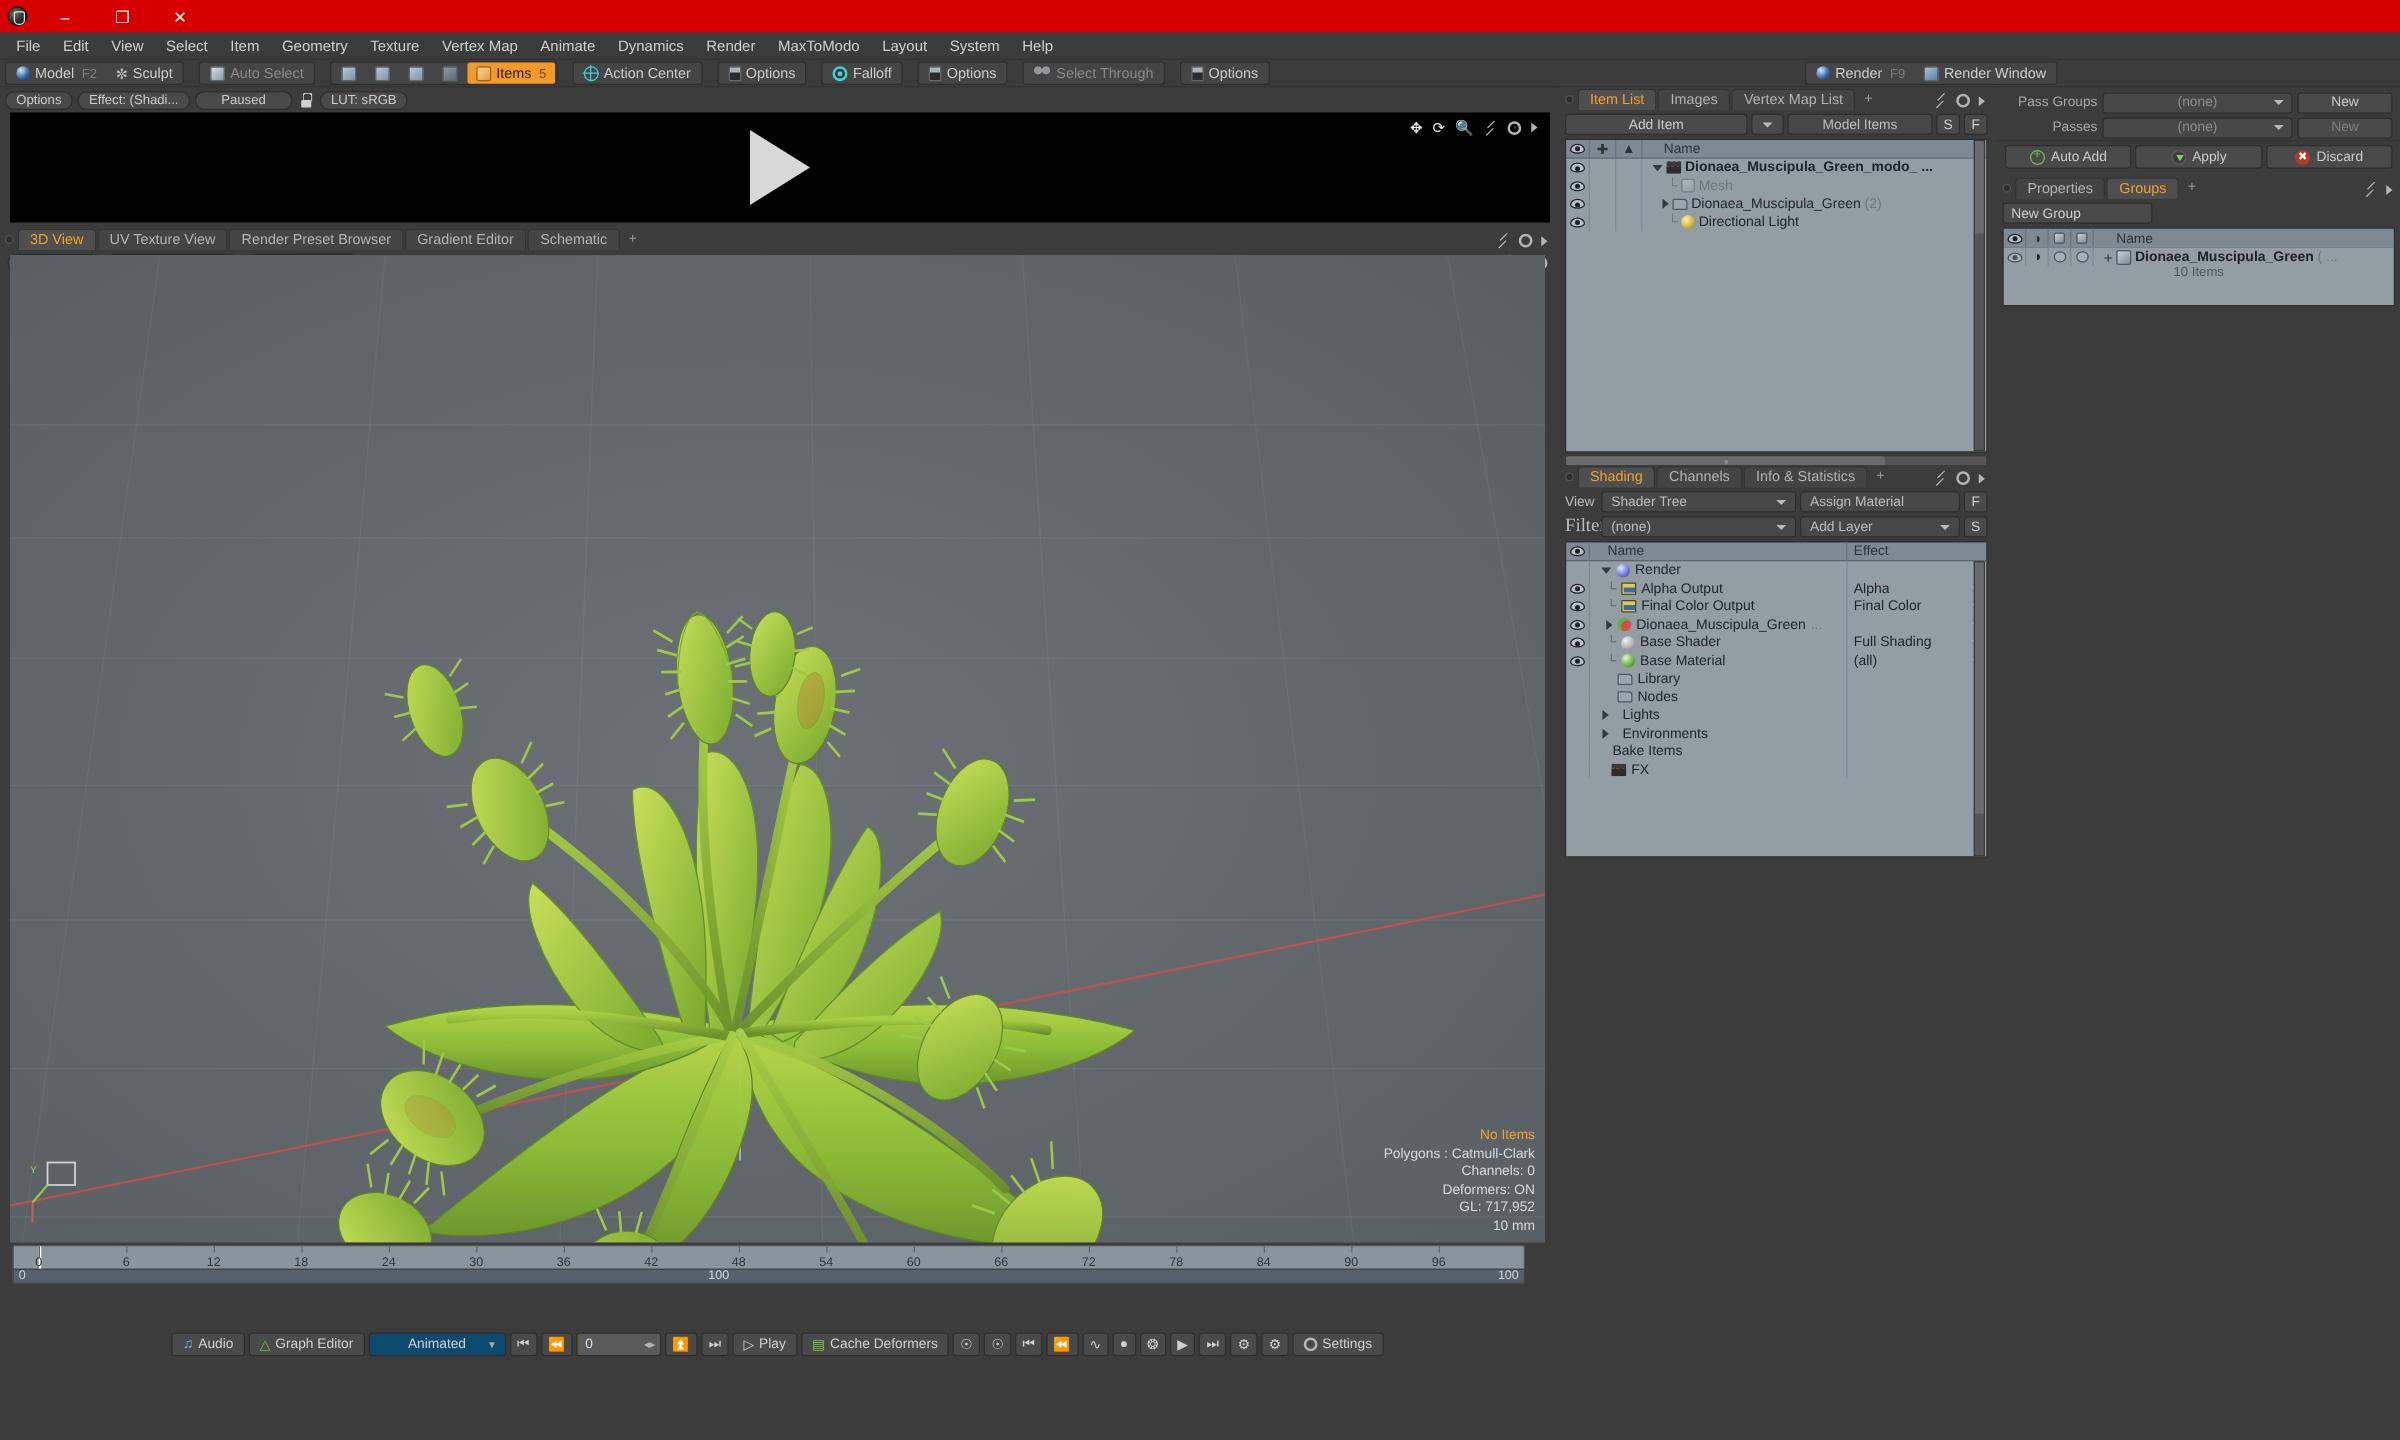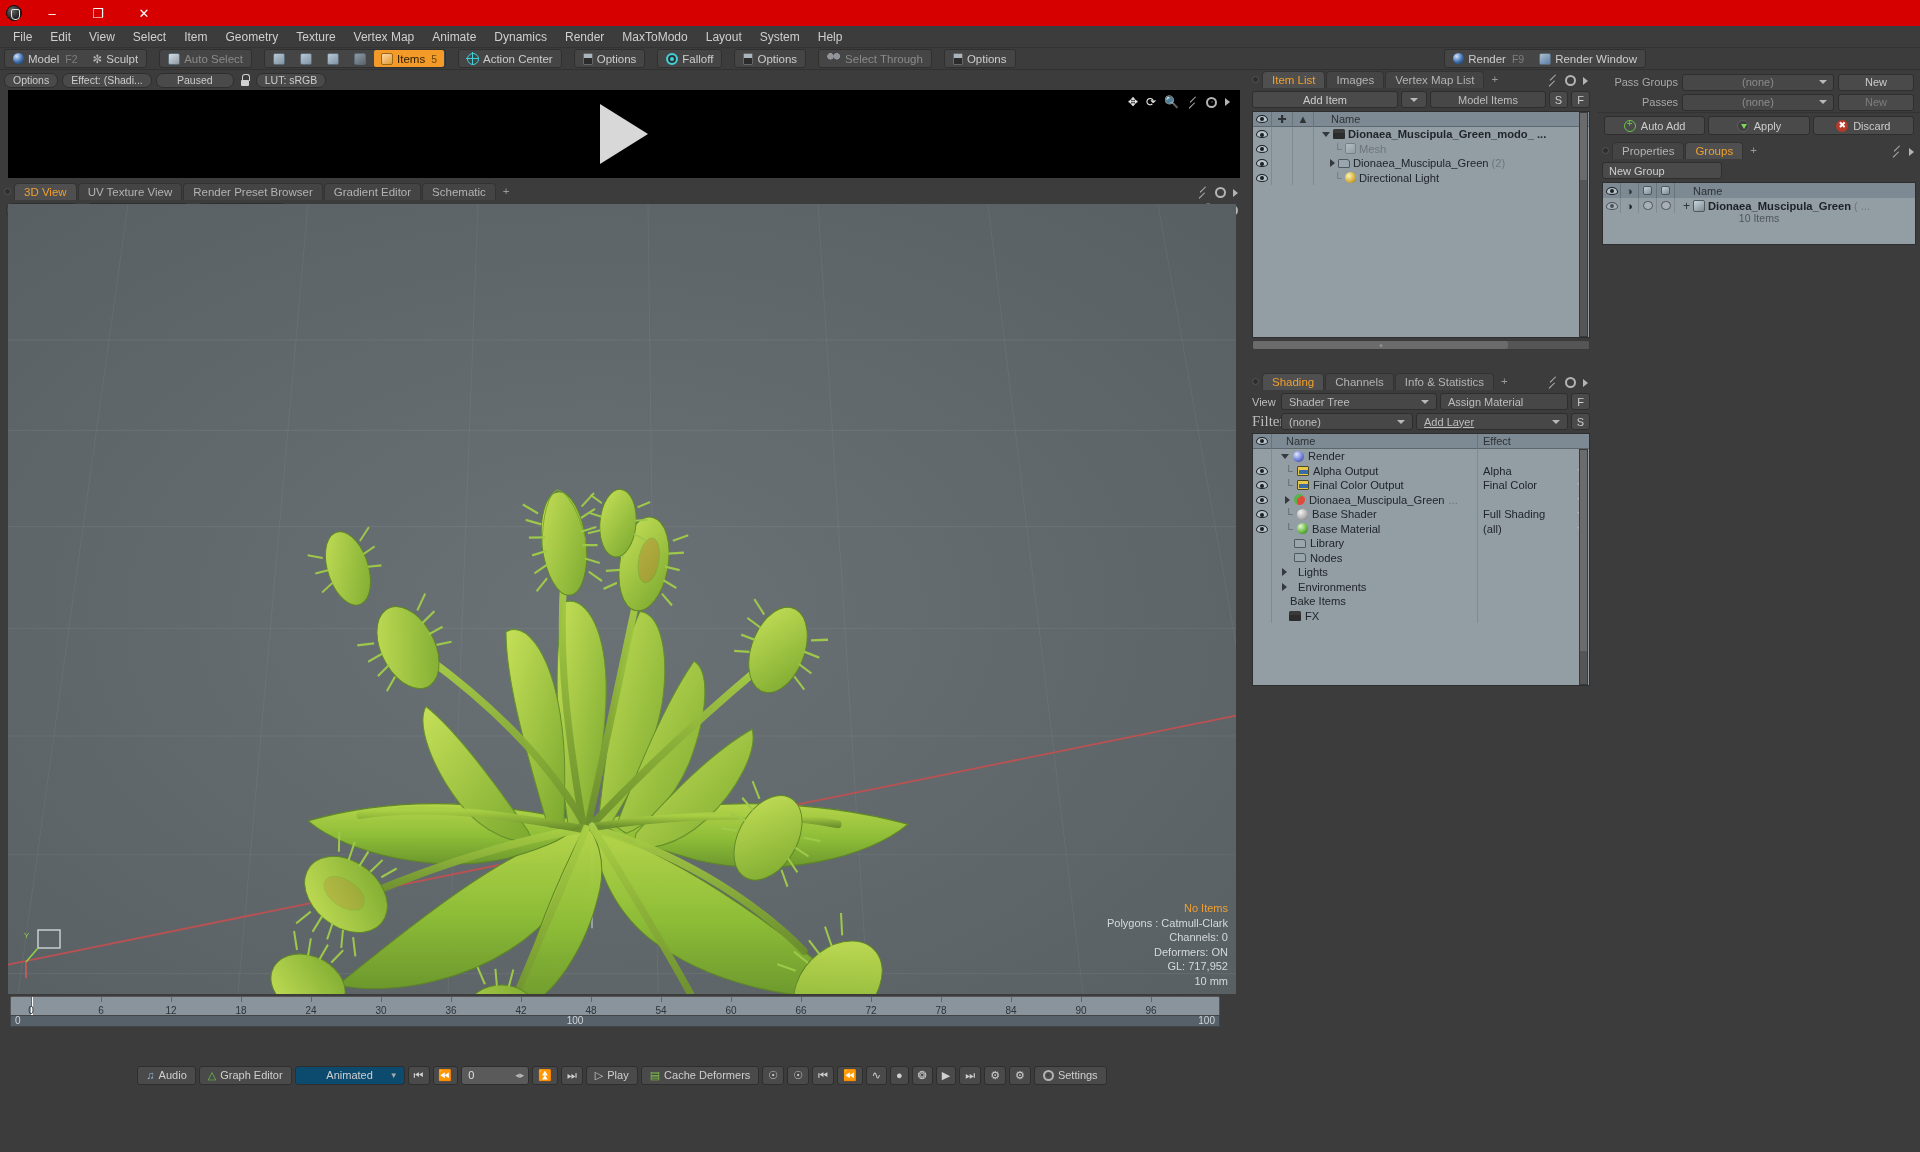--- a/index.html
+++ b/index.html
@@ -925,21 +925,21 @@
 
         <div style="margin:0 4px;border:1px solid #2e2e2e;position:relative;">
           <div class="ilhead">
             <div class="c" style="width:19px;">
               <span class="eyeicon"></span>
             </div>
             <div class="c" style="width:21px;">✚</div>
             <div class="c" style="width:21px;" style2="">▲</div>
             <div style="flex:1;padding-left:17px;">Name</div>
           </div>
-          <div class="iltree" style="height:210px;">
+          <div class="iltree" style="height:234px;">
 
             <div class="ilrow">
               <div class="eye">
                   <span class="eyeicon"></span>
                 </div>
               <div class="cc"></div>
               <div class="cc"></div>
               <div class="nm">
                 <span class="twisty open" style="margin-left:4px;"></span>
                 <span class="filmic"></span>
@@ -1019,21 +1019,21 @@
           <div class="fieldflat" style="width:128px;">Assign Material</div>
           <div class="btnflat" style="width:19px;padding:0;">F</div>
         </div>
 
         <div class="ctrlrow" style="padding-top:0;">
           <span style="width:26px;font-size:15px;color:#bdbdbd;font-family:Liberation Serif, serif;">Filter</span>
           <div class="fieldflat" style="flex:1;justify-content:space-between;">
             <span>(none)</span>
             <span class="caret"></span>
           </div>
-          <div class="fieldflat" style="width:152px;justify-content:space-between;text-decoration:underline;">
+          <div class="fieldflat" style="width:128px;justify-content:space-between;">
             <span>Add Layer</span>
             <span class="caret"></span>
           </div>
           <div class="btnflat" style="width:19px;padding:0;">S</div>
         </div>
 
         <div style="margin:0 4px;border:1px solid #2e2e2e;position:relative;">
           <div class="ilhead">
             <div class="c" style="width:19px;">
                 <span class="eyeicon"></span>

